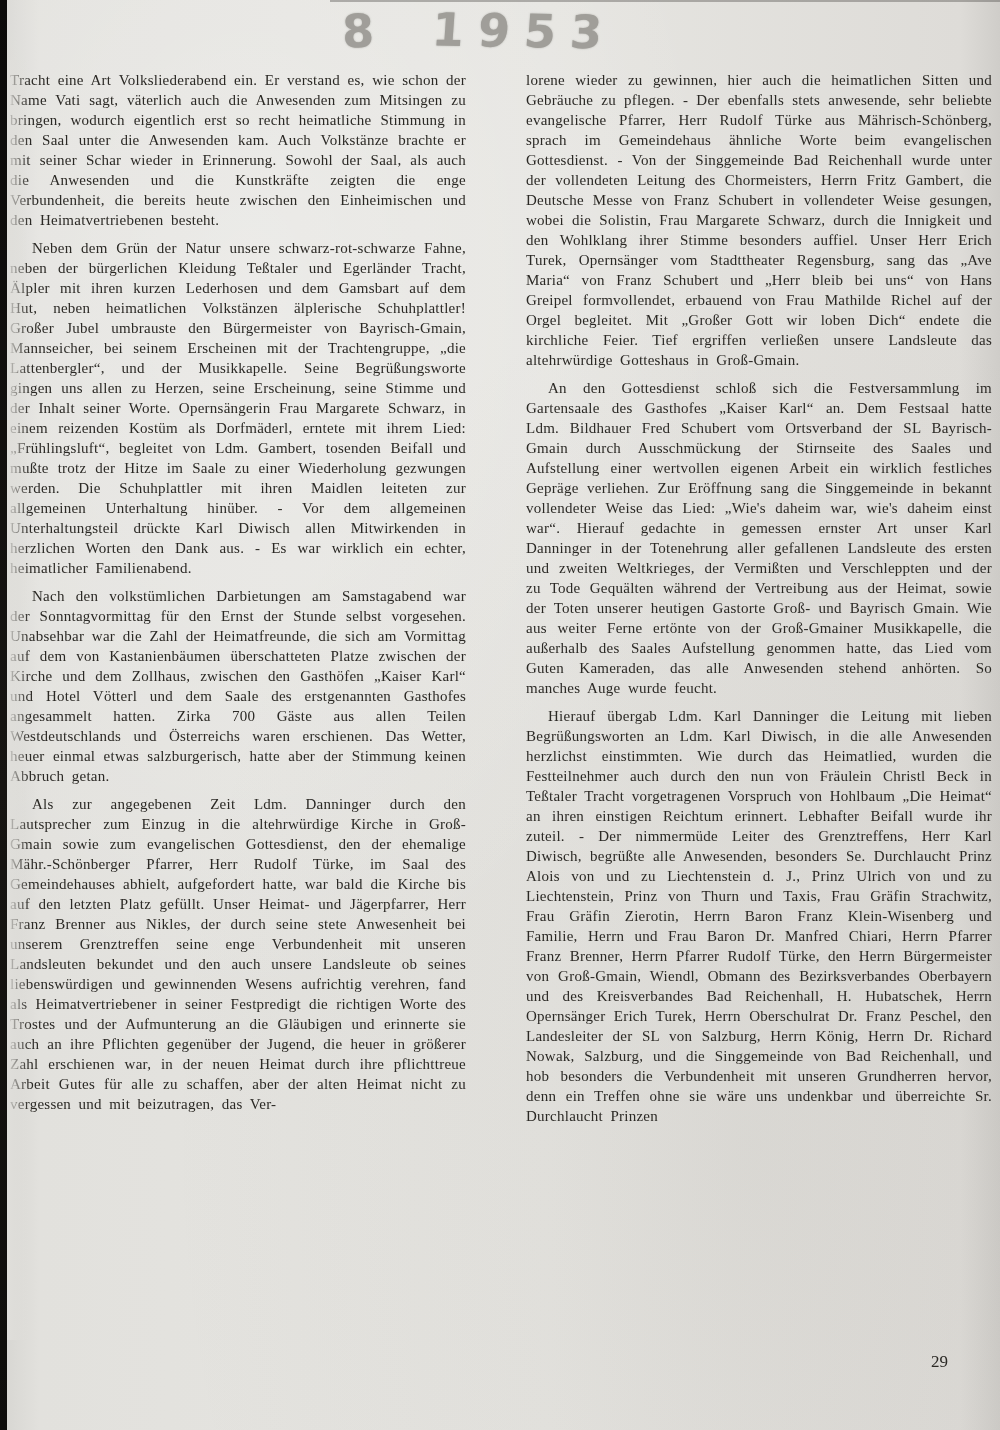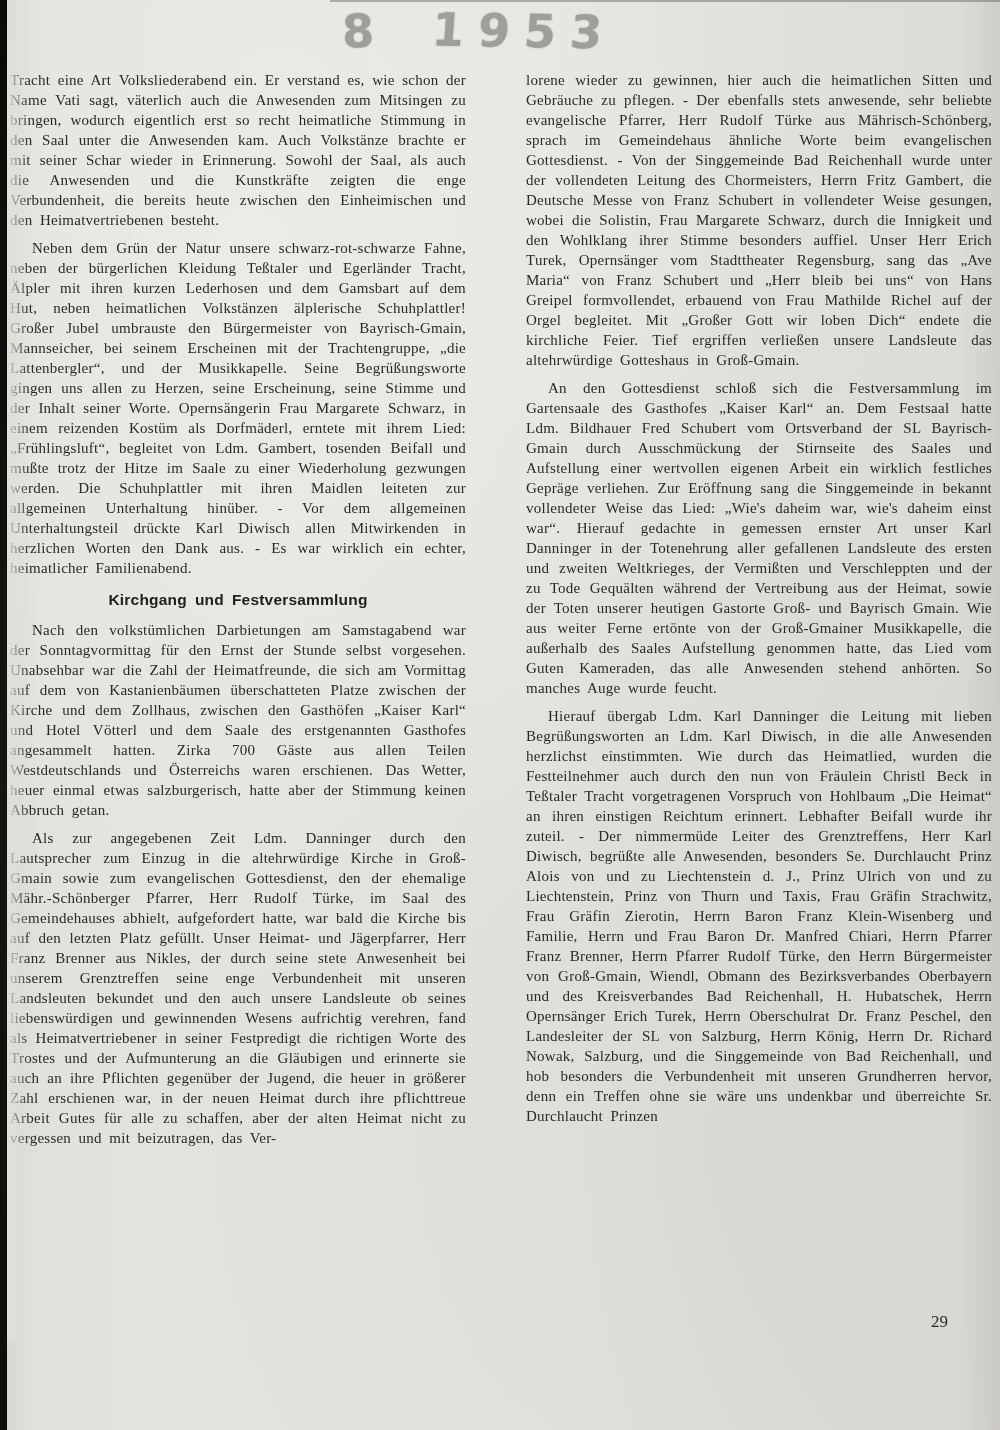--- a/index.html
+++ b/index.html
@@ -83,21 +83,21 @@
   }
   .left-fade {
     position: absolute;
     left: 7px; top: 60px;
     width: 22px; height: 1280px;
     background: linear-gradient(90deg, rgba(224,223,219,0.95), rgba(224,223,219,0));
     pointer-events: none;
   }
   .page-number {
     position: absolute;
-    top: 1312px;
+    top: 1352px;
     right: 52px;
     font-size: 17px;
     color: #2b2925;
   }
 </style>
 </head>
 <body>
 
 <div class="page">
 
@@ -107,21 +107,20 @@
   <div class="stamp">
     <span class="stamp-number">8</span>
     <span class="stamp-year">1953</span>
   </div>
 
   <div class="columns">
 
     <div class="column left">
       <p>Tracht eine Art Volksliederabend ein. Er verstand es, wie schon der Name Vati sagt, väterlich auch die Anwesenden zum Mitsingen zu bringen, wodurch eigentlich erst so recht heimatliche Stimmung in den Saal unter die Anwesenden kam. Auch Volkstänze brachte er mit seiner Schar wieder in Erinnerung. Sowohl der Saal, als auch die Anwesenden und die Kunstkräfte zeigten die enge Verbundenheit, die bereits heute zwischen den Einheimischen und den Heimatvertriebenen besteht.</p>
       <p class="indent">Neben dem Grün der Natur unsere schwarz-rot-schwarze Fahne, neben der bürgerlichen Kleidung Teßtaler und Egerländer Tracht, Älpler mit ihren kurzen Lederhosen und dem Gamsbart auf dem Hut, neben heimatlichen Volkstänzen älplerische Schuhplattler! Großer Jubel umbrauste den Bürgermeister von Bayrisch-Gmain, Mannseicher, bei seinem Erscheinen mit der Trachtengruppe, „die Lattenbergler“, und der Musikkapelle. Seine Begrüßungsworte gingen uns allen zu Herzen, seine Erscheinung, seine Stimme und der Inhalt seiner Worte. Opernsängerin Frau Margarete Schwarz, in einem reizenden Kostüm als Dorfmäderl, erntete mit ihrem Lied: „Frühlingsluft“, begleitet von Ldm. Gambert, tosenden Beifall und mußte trotz der Hitze im Saale zu einer Wiederholung gezwungen werden. Die Schuhplattler mit ihren Maidlen leiteten zur allgemeinen Unterhaltung hinüber. - Vor dem allgemeinen Unterhaltungsteil drückte Karl Diwisch allen Mitwirkenden in herzlichen Worten den Dank aus. - Es war wirklich ein echter, heimatlicher Familienabend.</p>
-      <h2 class="section-heading">Kirchgang und Festversammlung</h2>
       <p class="indent">Nach den volkstümlichen Darbietungen am Samstagabend war der Sonntagvormittag für den Ernst der Stunde selbst vorgesehen. Unabsehbar war die Zahl der Heimatfreunde, die sich am Vormittag auf dem von Kastanienbäumen überschatteten Platze zwischen der Kirche und dem Zollhaus, zwischen den Gasthöfen „Kaiser Karl“ und Hotel Vötterl und dem Saale des erstgenannten Gasthofes angesammelt hatten. Zirka 700 Gäste aus allen Teilen Westdeutschlands und Österreichs waren erschienen. Das Wetter, heuer einmal etwas salzburgerisch, hatte aber der Stimmung keinen Abbruch getan.</p>
       <p class="indent">Als zur angegebenen Zeit Ldm. Danninger durch den Lautsprecher zum Einzug in die altehrwürdige Kirche in Groß-Gmain sowie zum evangelischen Gottesdienst, den der ehemalige Mähr.-Schönberger Pfarrer, Herr Rudolf Türke, im Saal des Gemeindehauses abhielt, aufgefordert hatte, war bald die Kirche bis auf den letzten Platz gefüllt. Unser Heimat- und Jägerpfarrer, Herr Franz Brenner aus Nikles, der durch seine stete Anwesenheit bei unserem Grenztreffen seine enge Verbundenheit mit unseren Landsleuten bekundet und den auch unsere Landsleute ob seines liebenswürdigen und gewinnenden Wesens aufrichtig verehren, fand als Heimatvertriebener in seiner Festpredigt die richtigen Worte des Trostes und der Aufmunterung an die Gläubigen und erinnerte sie auch an ihre Pflichten gegenüber der Jugend, die heuer in größerer Zahl erschienen war, in der neuen Heimat durch ihre pflichttreue Arbeit Gutes für alle zu schaffen, aber der alten Heimat nicht zu vergessen und mit beizutragen, das Ver-</p>
     </div>
 
     <div class="column right">
       <p>lorene wieder zu gewinnen, hier auch die heimatlichen Sitten und Gebräuche zu pflegen. - Der ebenfalls stets anwesende, sehr beliebte evangelische Pfarrer, Herr Rudolf Türke aus Mährisch-Schönberg, sprach im Gemeindehaus ähnliche Worte beim evangelischen Gottesdienst. - Von der Singgemeinde Bad Reichenhall wurde unter der vollendeten Leitung des Chormeisters, Herrn Fritz Gambert, die Deutsche Messe von Franz Schubert in vollendeter Weise gesungen, wobei die Solistin, Frau Margarete Schwarz, durch die Innigkeit und den Wohlklang ihrer Stimme besonders auffiel. Unser Herr Erich Turek, Opernsänger vom Stadttheater Regensburg, sang das „Ave Maria“ von Franz Schubert und „Herr bleib bei uns“ von Hans Greipel formvollendet, erbauend von Frau Mathilde Richel auf der Orgel begleitet. Mit „Großer Gott wir loben Dich“ endete die kirchliche Feier. Tief ergriffen verließen unsere Landsleute das altehrwürdige Gotteshaus in Groß-Gmain.</p>
       <p class="indent">An den Gottesdienst schloß sich die Festversammlung im Gartensaale des Gasthofes „Kaiser Karl“ an. Dem Festsaal hatte Ldm. Bildhauer Fred Schubert vom Ortsverband der SL Bayrisch-Gmain durch Ausschmückung der Stirnseite des Saales und Aufstellung einer wertvollen eigenen Arbeit ein wirklich festliches Gepräge verliehen. Zur Eröffnung sang die Singgemeinde in bekannt vollendeter Weise das Lied: „Wie's daheim war, wie's daheim einst war“. Hierauf gedachte in gemessen ernster Art unser Karl Danninger in der Totenehrung aller gefallenen Landsleute des ersten und zweiten Weltkrieges, der Vermißten und Verschleppten und der zu Tode Gequälten während der Vertreibung aus der Heimat, sowie der Toten unserer heutigen Gastorte Groß- und Bayrisch Gmain. Wie aus weiter Ferne ertönte von der Groß-Gmainer Musikkapelle, die außerhalb des Saales Aufstellung genommen hatte, das Lied vom Guten Kameraden, das alle Anwesenden stehend anhörten. So manches Auge wurde feucht.</p>
       <p class="indent">Hierauf übergab Ldm. Karl Danninger die Leitung mit lieben Begrüßungsworten an Ldm. Karl Diwisch, in die alle Anwesenden herzlichst einstimmten. Wie durch das Heimatlied, wurden die Festteilnehmer auch durch den nun von Fräulein Christl Beck in Teßtaler Tracht vorgetragenen Vorspruch von Hohlbaum „Die Heimat“ an ihren einstigen Reichtum erinnert. Lebhafter Beifall wurde ihr zuteil. - Der nimmermüde Leiter des Grenztreffens, Herr Karl Diwisch, begrüßte alle Anwesenden, besonders Se. Durchlaucht Prinz Alois von und zu Liechtenstein d. J., Prinz Ulrich von und zu Liechtenstein, Prinz von Thurn und Taxis, Frau Gräfin Strachwitz, Frau Gräfin Zierotin, Herrn Baron Franz Klein-Wisenberg und Familie, Herrn und Frau Baron Dr. Manfred Chiari, Herrn Pfarrer Franz Brenner, Herrn Pfarrer Rudolf Türke, den Herrn Bürgermeister von Groß-Gmain, Wiendl, Obmann des Bezirksverbandes Oberbayern und des Kreisverbandes Bad Reichenhall, H. Hubatschek, Herrn Opernsänger Erich Turek, Herrn Oberschulrat Dr. Franz Peschel, den Landesleiter der SL von Salzburg, Herrn König, Herrn Dr. Richard Nowak, Salzburg, und die Singgemeinde von Bad Reichenhall, und hob besonders die Verbundenheit mit unseren Grundherren hervor, denn ein Treffen ohne sie wäre uns undenkbar und überreichte Sr. Durchlaucht Prinzen</p>
     </div>
 

